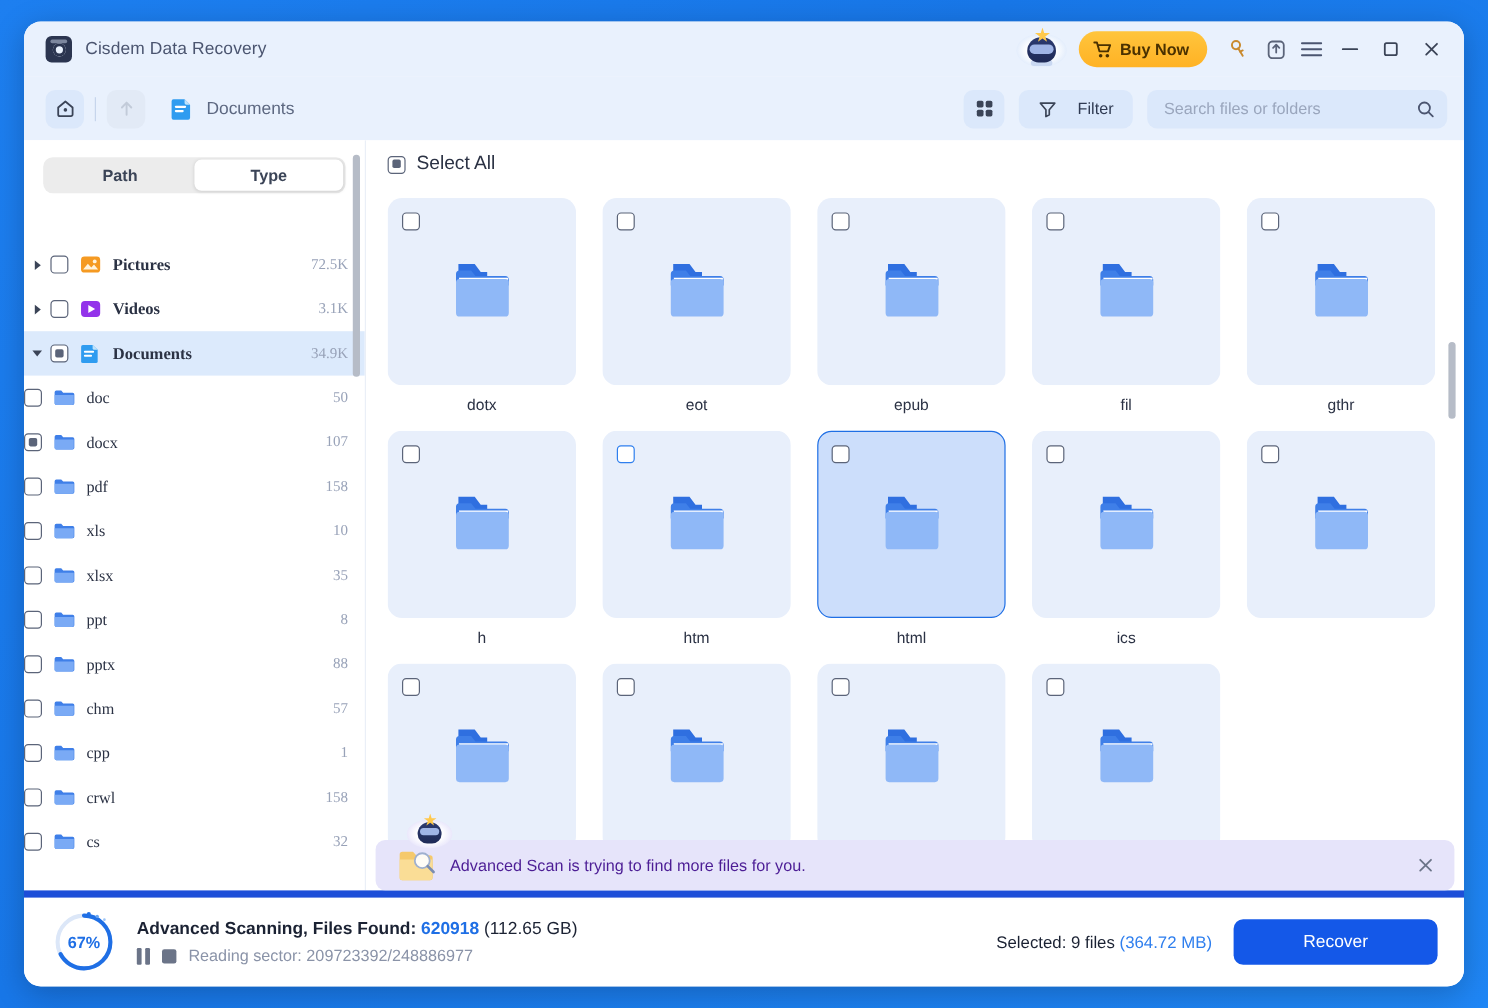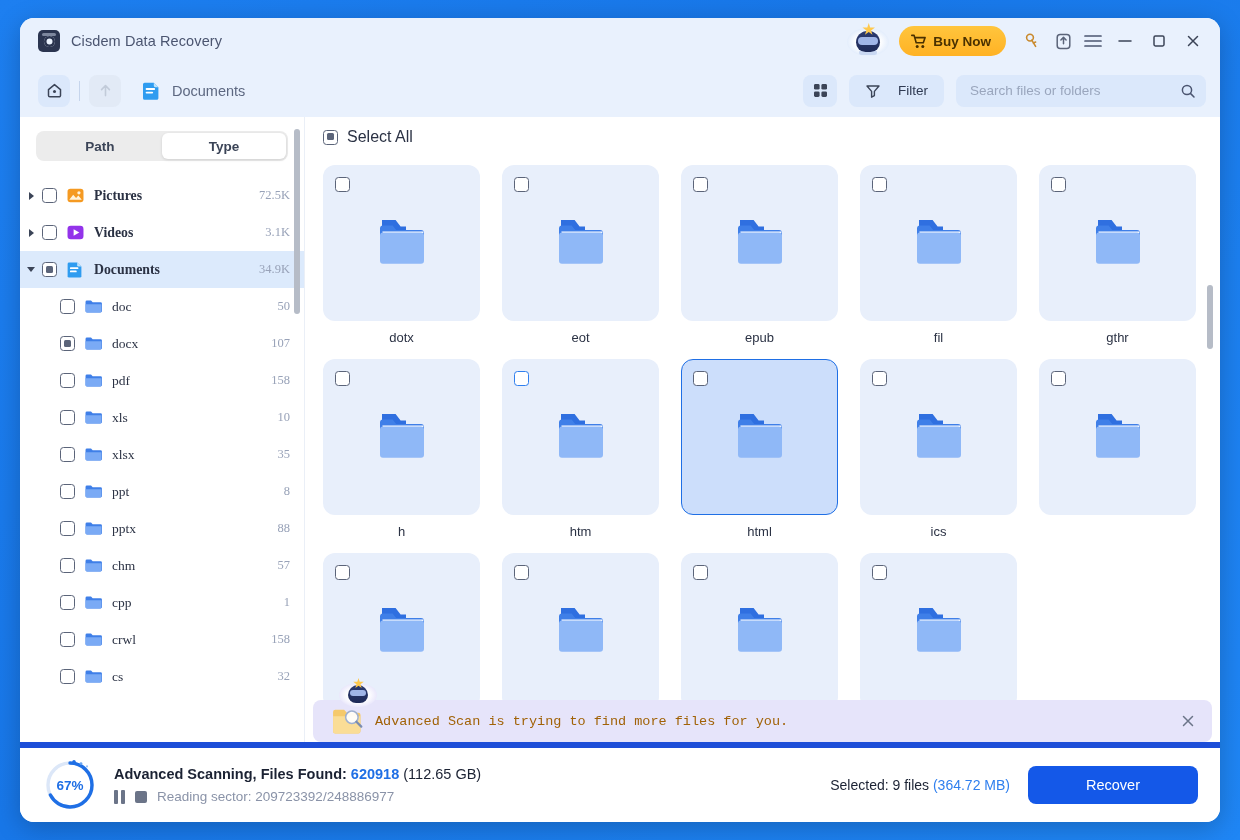--- a/index.html
+++ b/index.html
@@ -189,20 +189,21 @@
   }
 
   
   .sidebar {
     width: 285px;
     flex-shrink: 0;
     border-right: 1px solid #eaeff7;
     display: flex; flex-direction: column;
     position: relative;
     background: #fff;
+    gap: 25px;
   }
   .seg {
     margin: 14px 16px 10px 16px;
     height: 30px;
     background: #ececec;
     border-radius: 8px;
     display: flex;
     padding: 2px;
   }
   .seg-item {
@@ -262,21 +263,21 @@
     background: #5b6479;
     border-radius: 1.5px;
   }
   .tree-row .cb { margin-right: 9px; }
   .ficon { width: 19px; height: 19px; flex-shrink: 0; margin-right: 9px; }
   .tname {
     font-size: 13.8px; color: #2b3244; font-weight: 600;
     flex: 1; overflow: hidden; text-overflow: ellipsis; white-space: nowrap;
   }
   .tcount { font-size: 12.5px; color: #98a2b8; }
-  .tree-row.child { padding-left: 40px; }
+  .tree-row.child { }
   .tree-row.child .tname { font-weight: 400; color: #2b3244; font-size: 13.5px; }
   .sb-scroll {
     position: absolute;
     right: 4px; top: 12px;
     width: 6px; height: 185px;
     background: #b6bcc7;
     border-radius: 3px;
     cursor: pointer;
   }
 
@@ -346,21 +347,21 @@
     position: absolute;
     left: 8px; right: 8px; bottom: 0;
     height: 42px;
     background: #e6e4fa;
     border-radius: 8px;
     display: flex; align-items: center;
     padding: 0 10px 0 18px;
     z-index: 20;
   }
   .notify .folder-search { width: 38px; height: 32px; flex-shrink: 0; margin-right: 6px; }
-  .notify .msg { font-size: 13.5px; color: #a16207; flex: 1; font-family: Liberation Mono, monospace; }
+  .notify .msg { font-size: 13.5px; color: #4c1d95; flex: 1; }
   .notify-close {
     width: 28px; height: 28px;
     display: flex; align-items: center; justify-content: center;
     cursor: pointer; border-radius: 5px;
   }
   .notify .mascot-sm {
     position: absolute; left: 26px; top: -22px;
     width: 38px; height: 34px;
   }
   .notify .mascot-sm .halo {

